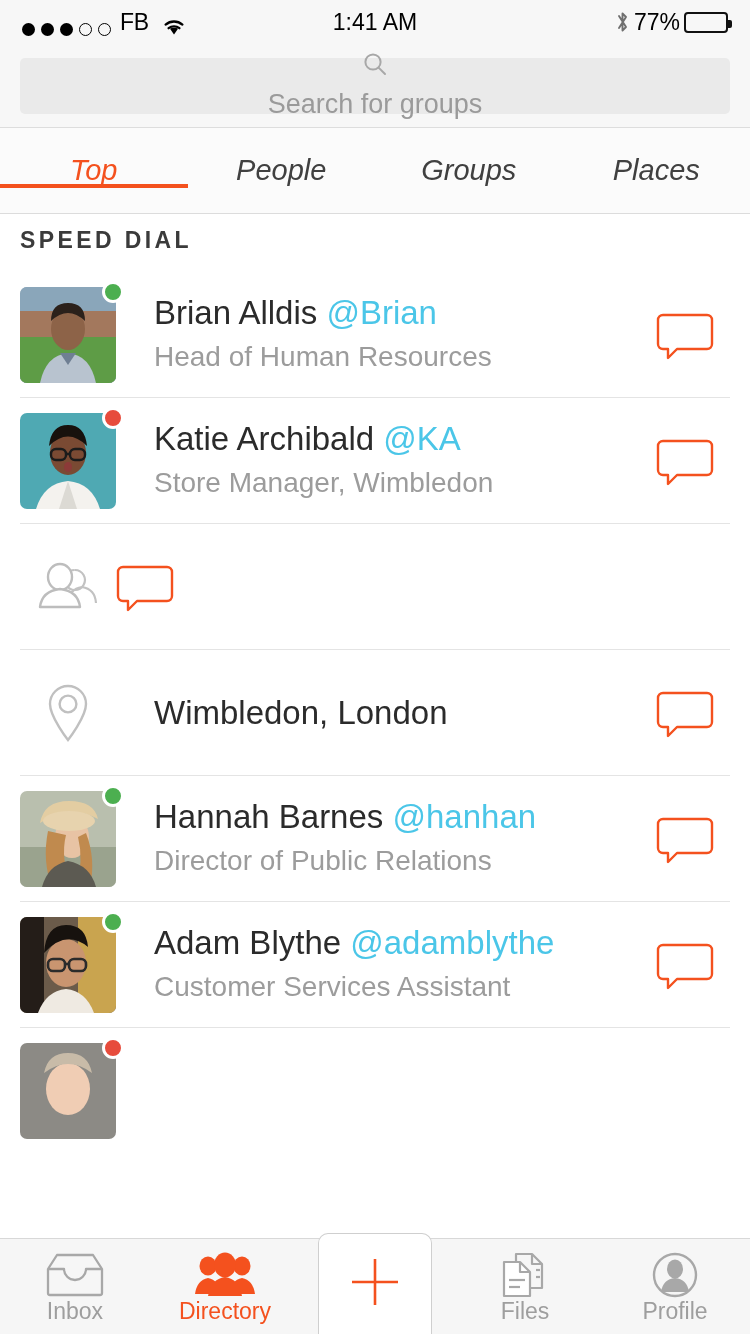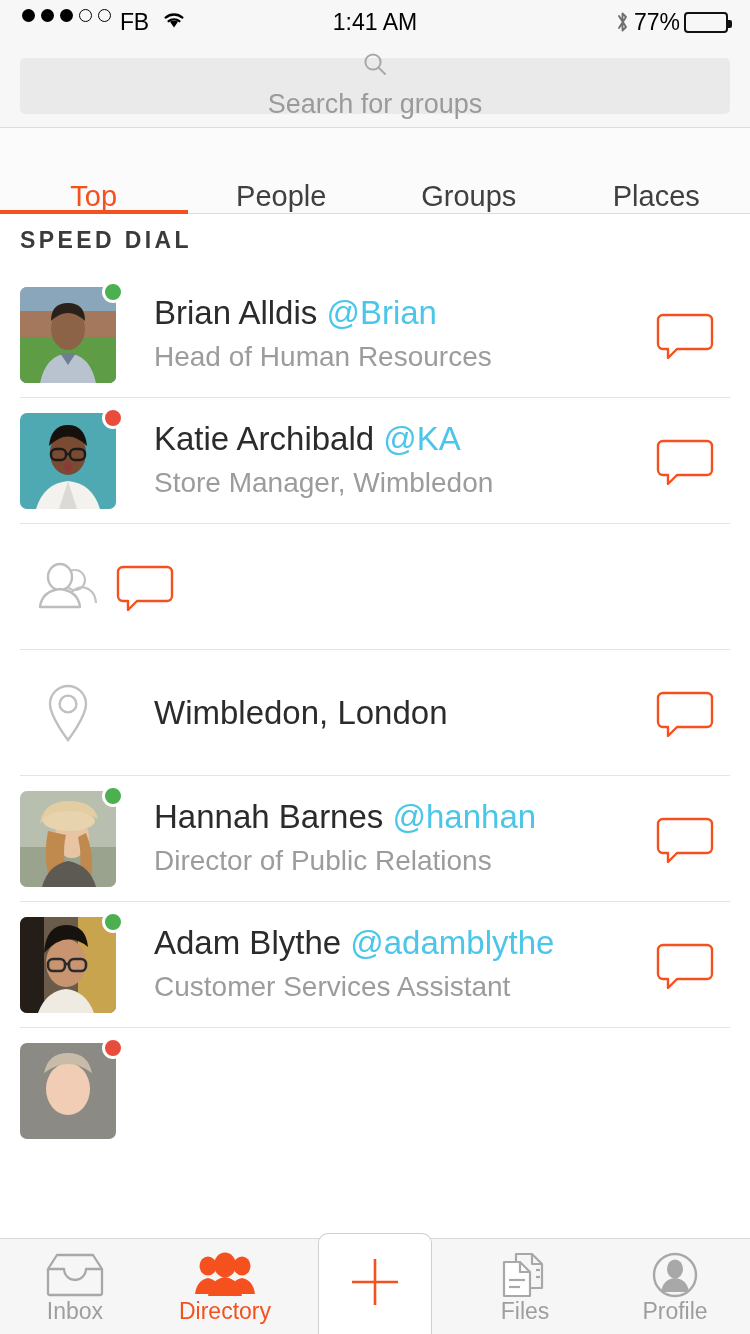--- a/index.html
+++ b/index.html
@@ -12,21 +12,21 @@
   }
 
   
   .status-bar{
     height:44px; width:750px;
     background:#f7f7f7;
     display:flex; align-items:center;
     padding:0 22px;
     position:relative;
   }
-  .sb-left{ display:flex; align-items:flex-start; gap:9px; }
+  .sb-left{ display:flex; align-items:flex-end; gap:9px; }
   .sig-dots{ display:flex; align-items:center; gap:6px; }
   .sig-dot{ width:13px; height:13px; border-radius:50%; background:#000; }
   .sig-dot.empty{ background:transparent; border:1.6px solid #000; }
   .sb-carrier{ font-size:23px; color:#000; letter-spacing:-0.2px; }
   .wifi{ width:26px; height:20px; position:relative; margin-left:3px; }
   .wifi svg{ display:block; }
   .sb-time{
     position:absolute; left:0; right:0; text-align:center;
     font-size:23px; color:#000; font-weight:400; letter-spacing:0px;
     pointer-events:none;
@@ -60,22 +60,23 @@
     display:flex; align-items:center; justify-content:center;
     gap:12px;
     flex-direction:column;
   }
   .search-icon{ width:26px; height:26px; flex:0 0 auto; }
   .search-ph{ font-size:27px; color:#9a9a9a; font-weight:300; }
 
   
   .tabs{
     height:86px; background:#fbfbfb;
-    display:flex; align-items:flex-end;
+    display:flex; align-items:center;
     border-bottom:1px solid #dcdcdc;
+    font-style:italic;
   }
   .tab{
     flex:1; display:flex; align-items:center; justify-content:center;
     font-size:29px; color:#404040; font-weight:400;
     position:relative; cursor:pointer;
   }
   .tab.active{ color:#F4511E; }
   .tab.active:after{
     content:""; position:absolute; left:0; right:0; bottom:-1px;
     height:4px; background:#F4511E;

